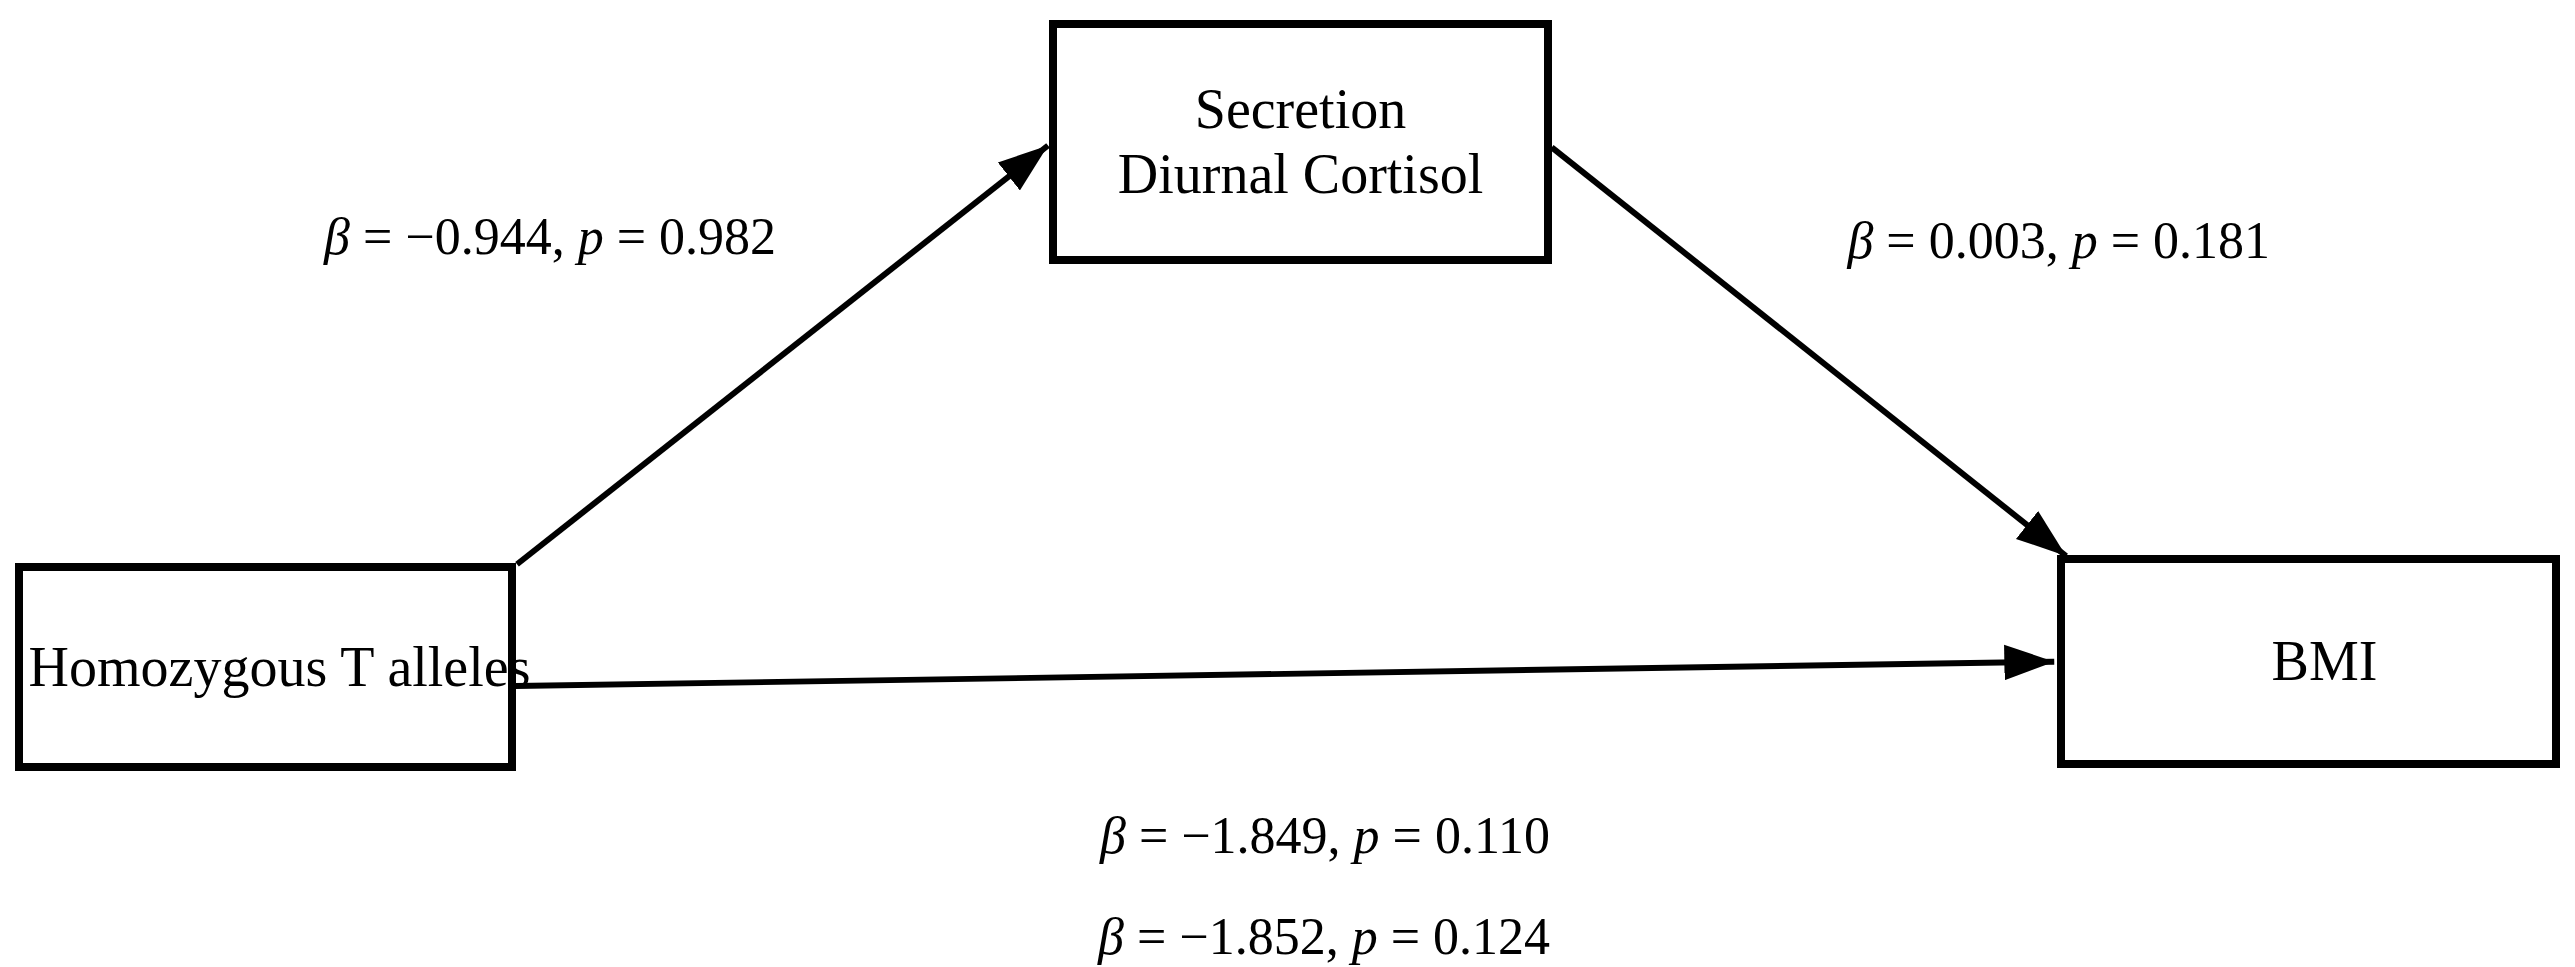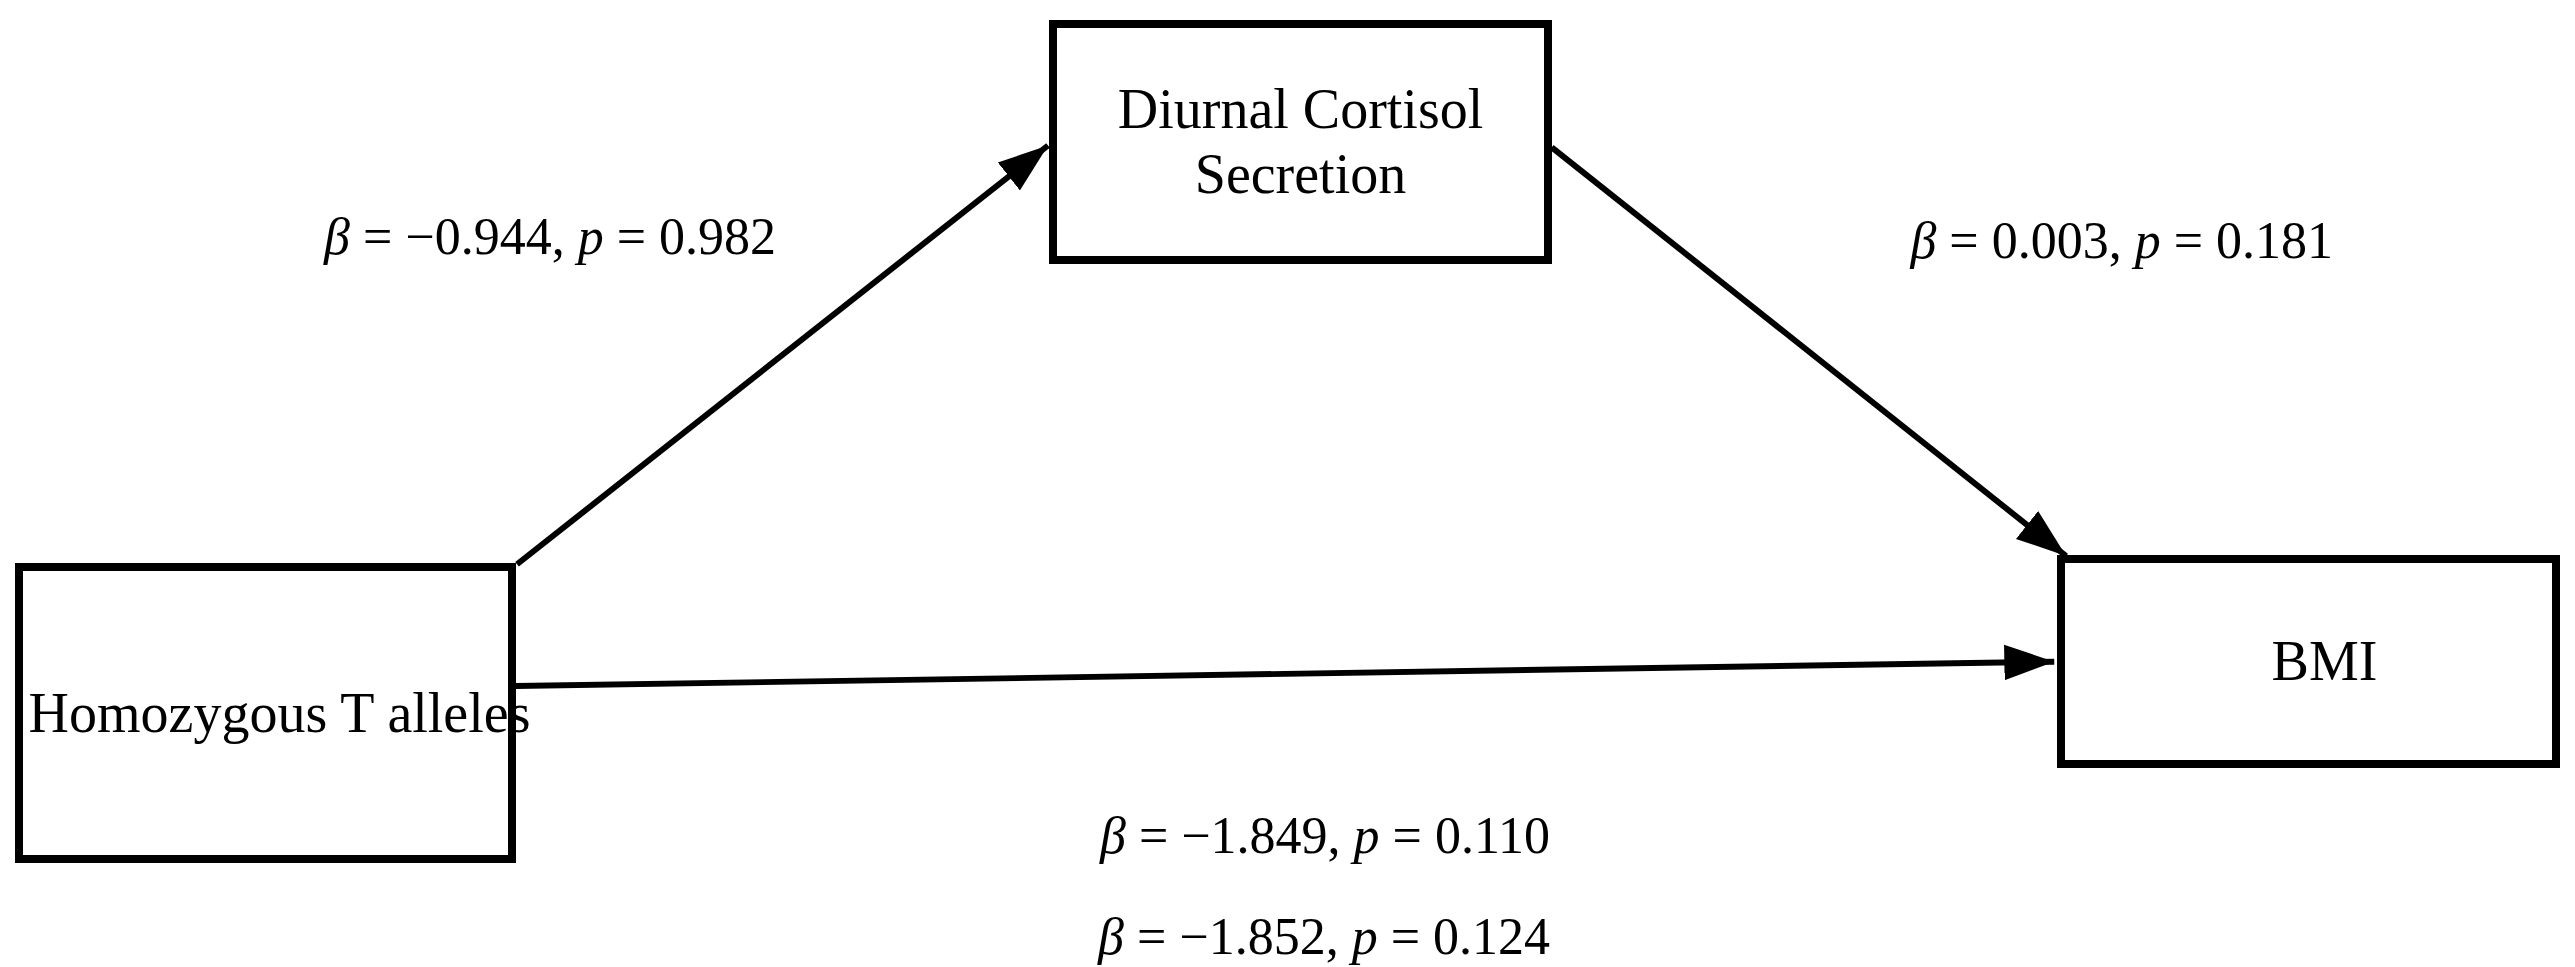--- a/index.html
+++ b/index.html
@@ -19,52 +19,52 @@
     box-sizing:border-box;
     border:8.3px solid var(--line,#000);
     background:var(--background,#fff);
     display:flex;flex-direction:column;
     align-items:center;justify-content:center;
     text-align:center;
     font-size:56px;line-height:1.16;
   }
   .node .nl{white-space:nowrap;}
   #node-mediator {left:1049px;top:19.6px;  width:503px;height:244px;}
-  #node-predictor{left:15px;  top:563px; width:501px;height:300px;padding-left:28px;}
+  #node-predictor{left:15px;  top:563px; width:501px;height:208px;padding-left:28px;}
   #node-outcome  {left:2057px;top:555px; width:503px;height:213px;padding-left:32px;}
   .plabel{
     position:absolute;
     font-size:52px;line-height:1.12;
     white-space:nowrap;text-align:right;
   }
   .it{font-style:italic;}
   #label-a {left:229px; top:208px; width:547px;}
-  #label-b {left:1786px;top:212px; width:547px;}
+  #label-b {left:1723px;top:212px; width:547px;}
   #label-c1{left:992px;top:807px;width:558px;}
   #label-c2{left:992px;top:908px;width:558px;}
 </style>
 </head>
 <body style="--line: #000000; --text: #000000; --background: #ffffff;">
 
 <div class="canvas">
 
   <svg class="arrows" viewBox="0 0 4336 1628" aria-hidden="true">
     <defs>
       <marker id="arrowhead" markerUnits="userSpaceOnUse" markerWidth="90" markerHeight="64" refX="84" refY="32" orient="auto">
         <polygon points="0,2 84,32 0,62"></polygon>
       </marker>
     </defs>
     <line x1="870" y1="950" x2="1764" y2="245" marker-end="url(#arrowhead)"></line>
     <line x1="2612" y1="248" x2="3478" y2="936" marker-end="url(#arrowhead)"></line>
     <line x1="868" y1="1155" x2="3458" y2="1114" marker-end="url(#arrowhead)"></line>
   </svg>
 
   <div class="node" id="node-mediator">
+    <span class="nl">Secretion</span>
     <span class="nl">Diurnal Cortisol</span>
-    <span class="nl">Secretion</span>
   </div>
 
   <div class="node" id="node-predictor">
     <span class="nl">Homozygous T alleles</span>
   </div>
 
   <div class="node" id="node-outcome">
     <span class="nl">BMI</span>
   </div>
 

